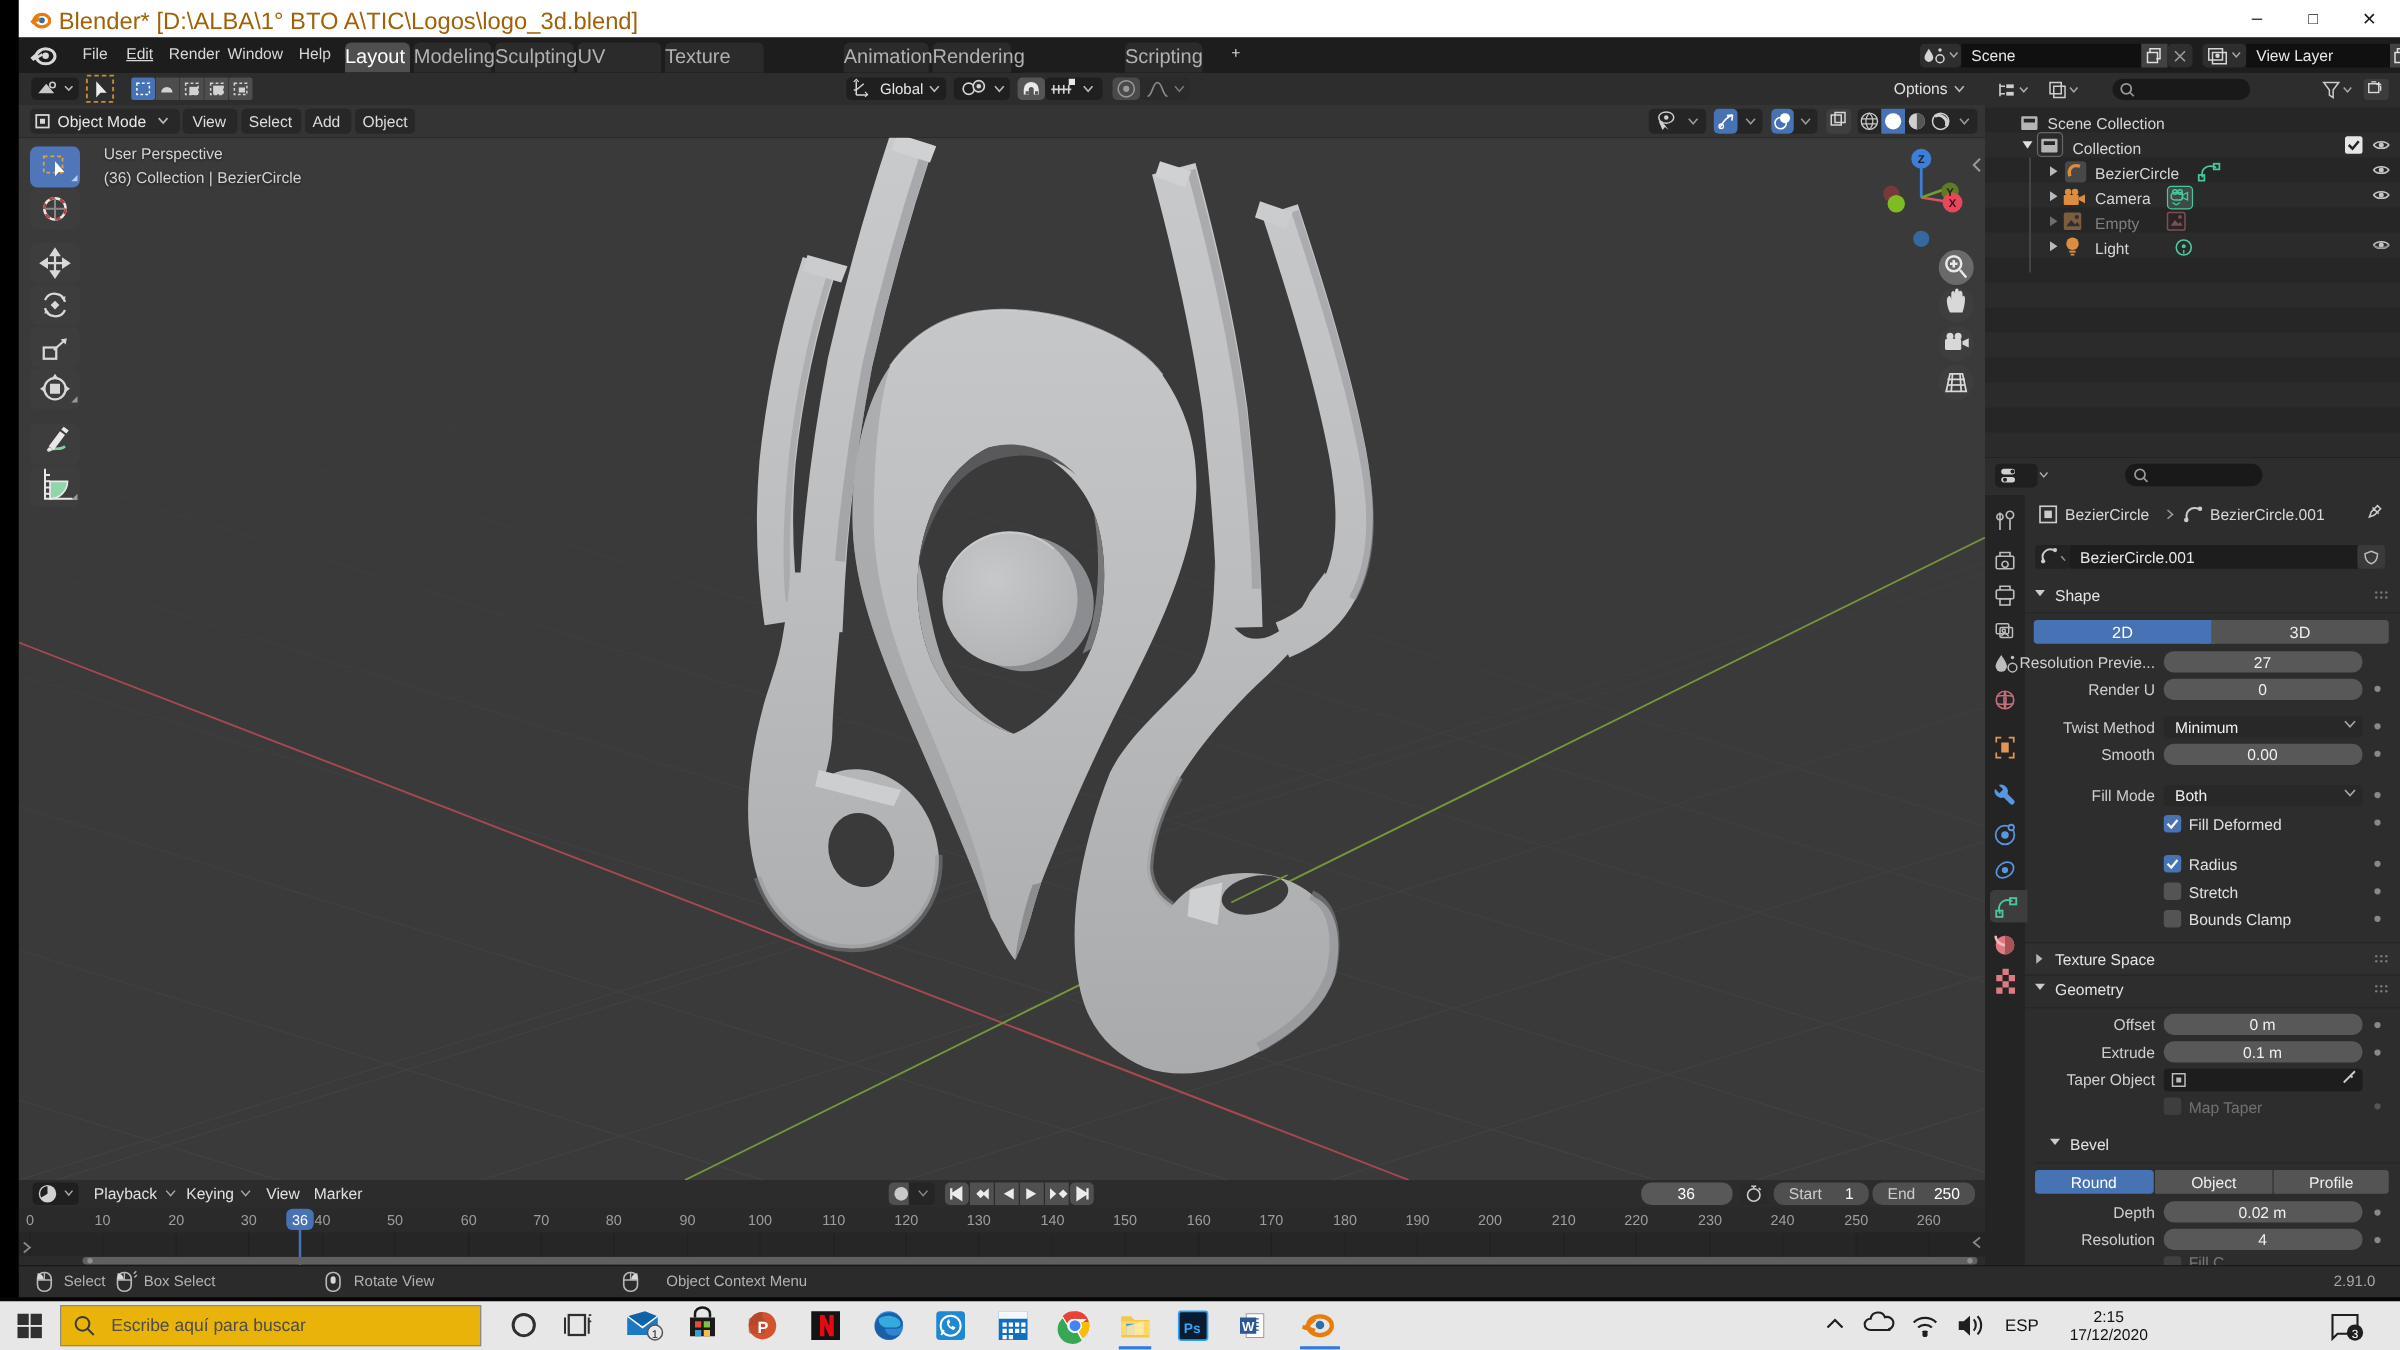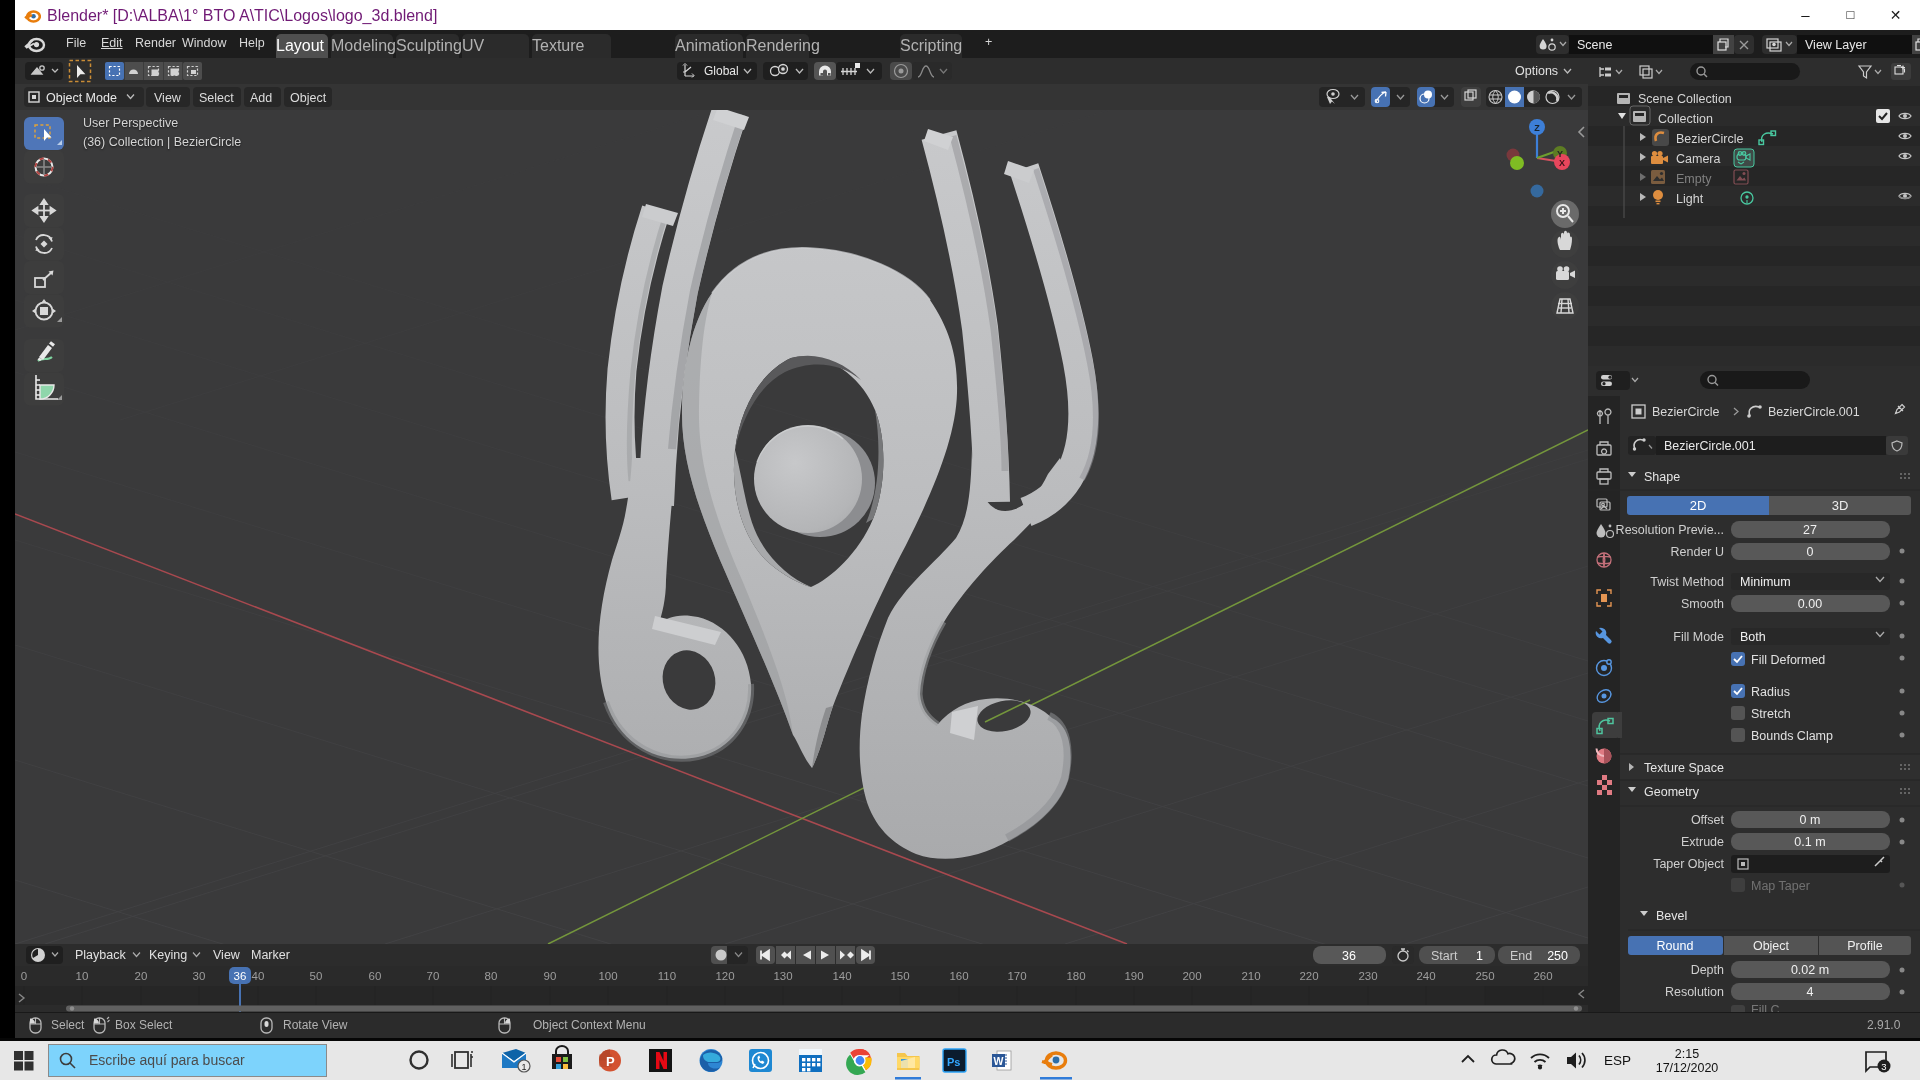--- a/index.html
+++ b/index.html
@@ -1,21 +1,21 @@
 <!DOCTYPE html>
 <html><head>
 <meta charset="utf-8">
 <style>
 * { margin:0; padding:0; box-sizing:border-box; }
 html,body { width:1920px; height:1080px; overflow:hidden; background:#000; font-family:"Liberation Sans", sans-serif; }
 .abs { position:absolute; }
 #stage { position:relative; width:1920px; height:1080px; }
 
 #titlebar { left:15px; top:0; width:1905px; height:30px; background:#fff; }
-#titletext { left:32px; top:7px; font-size:16px; color:#701a75; }
+#titletext { left:32px; top:7px; font-size:19px; color:#a16207; }
 .winbtn { top:0px; width:45px; height:30px; color:#1a1a1a; font-size:15px; text-align:center; line-height:30px; }
 
 #topbar { left:15px; top:30px; width:1905px; height:28px; background:#1d1d1d; }
 .menu { top:6px; font-size:12.5px; color:#d8d8d8;margin-left:15px; }
 .tab { top:4px; height:24px; background:#2b2b2b; color:#b2b2b2; font-size:16px; text-align:left; line-height:23px; border-radius:5px 5px 0 0; }
 .tab.active { background:#4f4f4f; color:#ffffff; }
 
 #row2 { left:15px; top:58px; width:1573px; height:26px; background:#2d2d2d; }
 
 #row3 { left:15px; top:84px; width:1573px; height:26px; background:#343434; }
@@ -28,21 +28,21 @@
 
 #props { left:1588px; top:366px; width:332px; height:646px; background:#2d2d2d; overflow:hidden; }
 
 #timeline { left:15px; top:944px; width:1573px; height:68px; background:#2b2b2b; }
 
 #status { left:15px; top:1012px; width:1905px; height:26px; background:#2b2b2b; border-top:1px solid #191919; }
 .sitem { top:5px; font-size:12px; color:#b2b2b2; }
 
 #blackline { left:0; top:1038px; width:1920px; height:3px; background:#060606; }
 #taskbar { left:0; top:1041px; width:1920px; height:39px; background:#e7e7e7; }
-#searchbox { left:48px; top:3px; width:279px; height:33px; background:#7dd3fc; border:1px solid #8a8a8a;text-decoration:underline; }
+#searchbox { left:48px; top:3px; width:337px; height:33px; background:#eab308; border:1px solid #8a8a8a;text-decoration:underline; }
 #searchbox span { position:absolute; left:40px; top:7px; font-size:14px; color:#4c4c4c; }
 </style>
 </head>
 <body>
 <div id="stage">
 
   <div id="titlebar" class="abs">
     <svg class="abs" style="left:9px;top:7px" width="17" height="17" viewBox="0 0 17 17">
       <ellipse cx="9.5" cy="9.5" rx="6.3" ry="5" fill="none" stroke="#e87d0d" stroke-width="2.6"></ellipse>
       <circle cx="9.5" cy="9.2" r="2.3" fill="#2d6da8"></circle>

